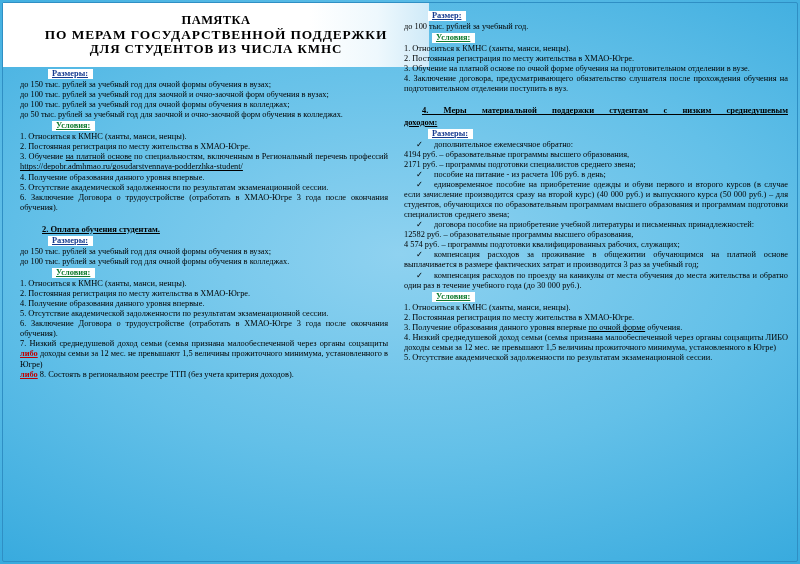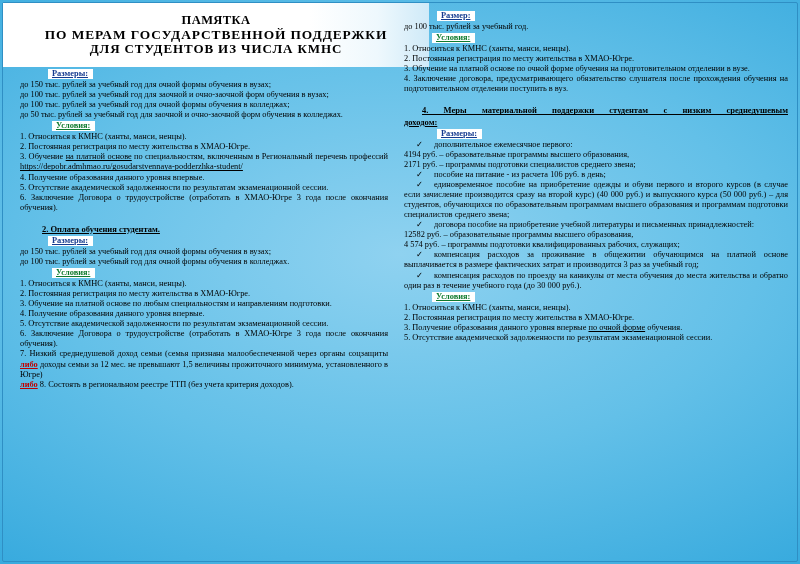--- a/index.html
+++ b/index.html
@@ -89,21 +89,21 @@
     display: inline-block;
     font-weight: bold;
     text-decoration: underline;
     background: #ffffff;
     padding: 0px 5px 0px 4px;
     margin: 1px 0 1px 0;
     font-size: 8.4px;
   }
   .sub-size  { color: #143a8f; margin-left: 28px; }
   .sub-cond  { color: #0f7a2e; margin-left: 32px; }
-  .sub-size-r{ color: #143a8f; margin-left: 33px; }
+  .sub-size-r{ color: #143a8f; margin-left: 24px; }
   .sub-cond-r{ color: #0f7a2e; margin-left: 28px; }
 
   p.body {
     margin: 0 0 0 0;
     text-align: justify;
     text-justify: inter-word;
     font-size: 8.35px;
     line-height: 1.205;
   }
   p.body.nojust { text-align: left; }
@@ -153,21 +153,20 @@
 
     <div class="sec-title">2. Оплата обучения студентам.</div>
 
     <div><span class="sub-label sub-size">Размеры:</span></div>
     <p class="body nojust">до 150 тыс. рублей за учебный год для очной формы обучения в вузах;</p>
     <p class="body nojust">до 100 тыс. рублей за учебный год для очной формы обучения в колледжах.</p>
 
     <div><span class="sub-label sub-cond">Условия:</span></div>
     <p class="body nojust">1. Относиться к КМНС (ханты, манси, ненцы).</p>
     <p class="body nojust">2. Постоянная регистрация по месту жительства в ХМАО-Югре.</p>
-    <p class="body">3. Обучение на платной основе по любым специальностям и направлениям подготовки.</p>
     <p class="body nojust">4. Получение образования данного уровня впервые.</p>
     <p class="body">5. Отсутствие академической задолженности по результатам экзаменационной сессии.</p>
     <p class="body">6. Заключение Договора о трудоустройстве (отработать в ХМАО-Югре 3 года после окончания обучения).</p>
     <p class="body"><span>7. Низкий среднедушевой доход семьи (семья признана малообеспеченной через органы соцзащиты </span><span class="bred">либо</span><span> доходы семьи за 12 мес. не превышают 1,5 величины прожиточного минимума, установленного в Югре)</span></p>
     <p class="body nojust"><span class="bred">либо</span><span> 8. Состоять в региональном реестре ТТП (без учета критерия доходов).</span></p>
 
   </div>
 
   <div class="column" id="col-right">
 
@@ -181,37 +180,38 @@
     <p class="body">3. Обучение на платной основе по очной форме обучения на подготовительном отделении в вузе.</p>
     <p class="body">4. Заключение договора, предусматривающего обязательство слушателя после прохождения обучения на подготовительном отделении поступить в вуз.</p>
 
     <div class="gap-lg"></div>
 
     <div class="sec-title wide">4. Меры материальной поддержки студентам с низким среднедушевым</div>
     <div class="sec-title cont">доходом:</div>
 
     <div><span class="sub-label sub-size-r">Размеры:</span></div>
 
-    <p class="body nojust"><span class="tick">✓</span><span>дополнительное ежемесячное первого:</span></p>
+    <p class="body nojust"><span class="tick">✓</span><span>дополнительное ежемесячное обратно:</span></p>
     <p class="body nojust">4194 руб. – образовательные программы высшего образования,</p>
     <p class="body nojust">2171 руб. – программы подготовки специалистов среднего звена;</p>
 
     <p class="body nojust"><span class="tick">✓</span><span>пособие на питание - из расчета 106 руб. в день;</span></p>
 
     <p class="body"><span class="tick">✓</span><span>единовременное пособие на приобретение одежды и обуви первого и второго курсов (в случае если зачисление производится сразу на второй курс) (40 000 руб.) и выпускного курса (50 000 руб.) – для студентов, обучающихся по образовательным программам высшего образования и программам подготовки специалистов среднего звена;</span></p>
 
     <p class="body"><span class="tick">✓</span><span>договора пособие на приобретение учебной литературы и письменных принадлежностей:</span></p>
     <p class="body nojust">12582 руб. – образовательные программы высшего образования,</p>
     <p class="body nojust">4 574 руб. – программы подготовки квалифицированных рабочих, служащих;</p>
 
     <p class="body"><span class="tick">✓</span><span>компенсация расходов за проживание в общежитии обучающимся на платной основе выплачивается в размере фактических затрат и производится 3 раз за учебный год;</span></p>
 
     <p class="body"><span class="tick">✓</span><span>компенсация расходов по проезду на каникулы от места обучения до места жительства и обратно один раз в течение учебного года (до 30 000 руб.).</span></p>
 
     <div><span class="sub-label sub-cond-r">Условия:</span></div>
     <p class="body nojust">1. Относиться к КМНС (ханты, манси, ненцы).</p>
     <p class="body nojust">2. Постоянная регистрация по месту жительства в ХМАО-Югре.</p>
     <p class="body nojust"><span>3. Получение образования данного уровня впервые </span><span class="u">по очной форме</span><span> обучения.</span></p>
+    <p class="body">4. Низкий среднедушевой доход семьи (семья признана малообеспеченной через органы соцзащиты ЛИБО доходы семьи за 12 мес. не превышают 1,5 величины прожиточного минимума, установленного в Югре)</p>
     <p class="body">5. Отсутствие академической задолженности по результатам экзаменационной сессии.</p>
 
   </div>
 
 </div>
 
 </body></html>

